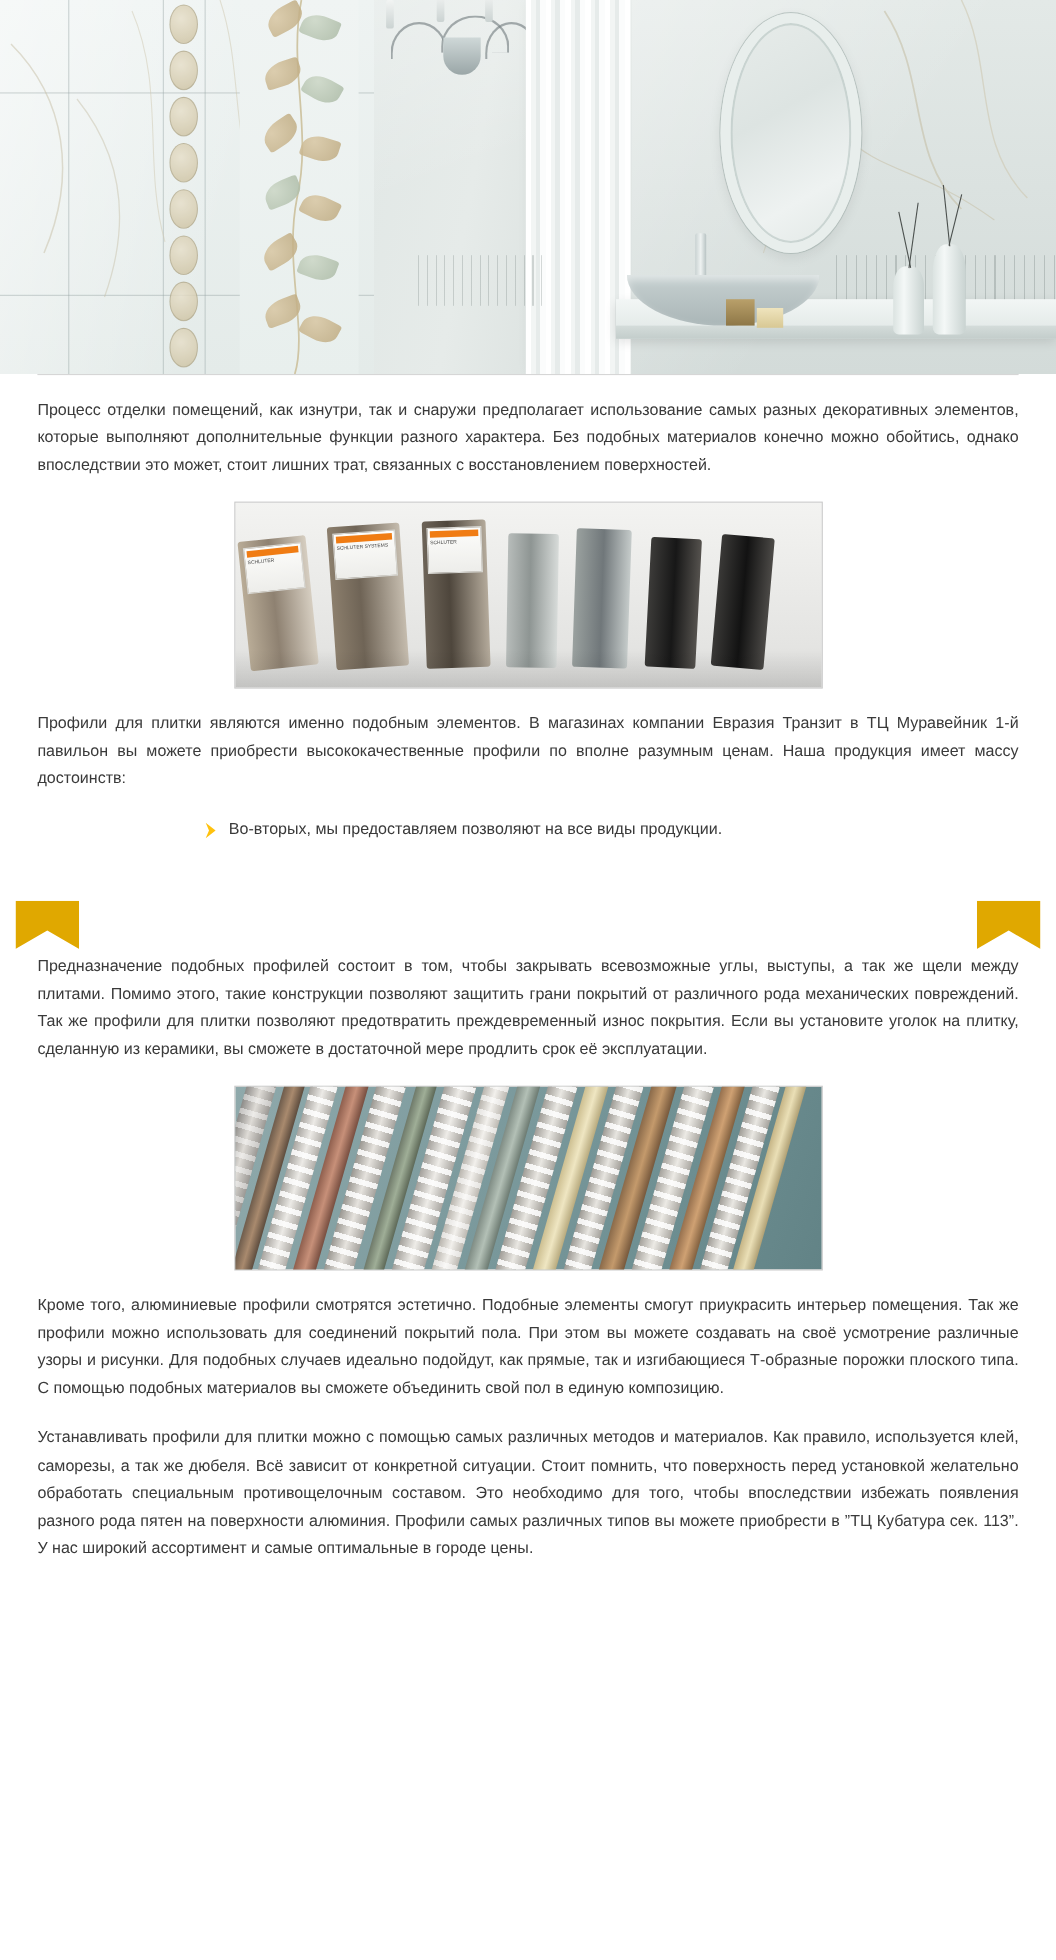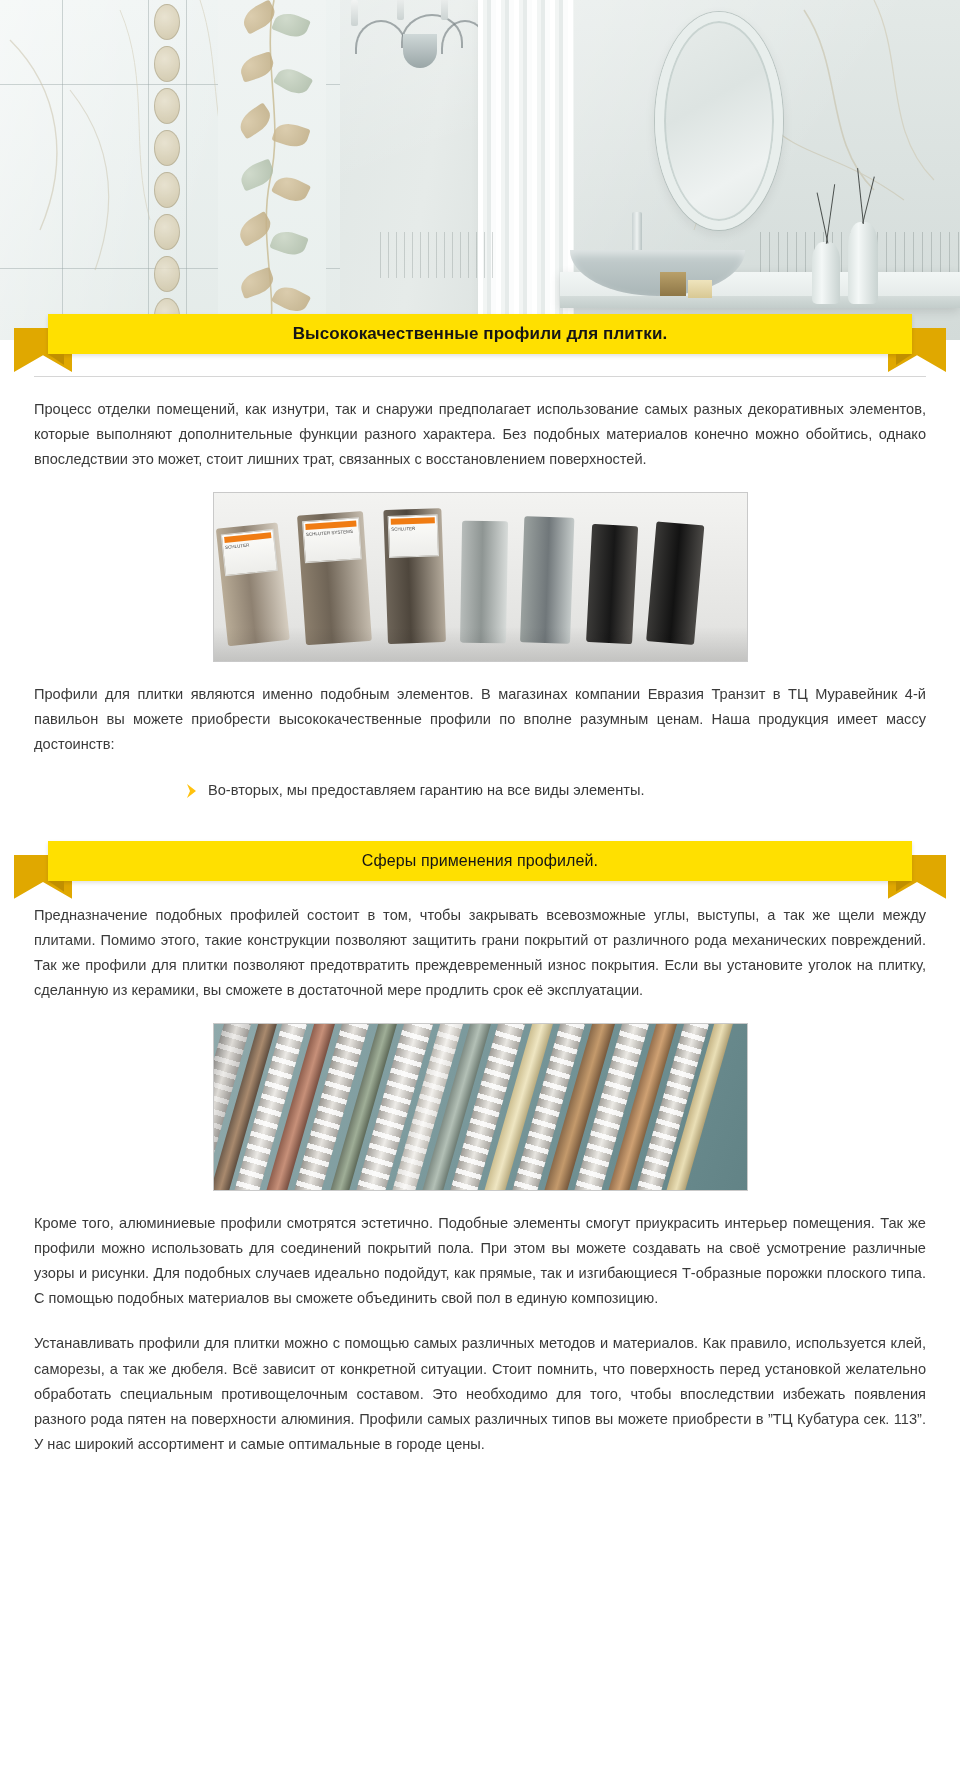--- a/index.html
+++ b/index.html
@@ -358,29 +358,20 @@
     <div class="box-b"></div>
 
     <div class="vase" style="left:812px; width:28px; height:62px;"></div>
     <div class="vase" style="left:848px; width:30px; height:82px;"></div>
     <div class="twig" style="left:822px; bottom:96px; height:52px; transform:rotate(-12deg)"></div>
     <div class="twig" style="left:830px; bottom:96px; height:60px; transform:rotate(8deg)"></div>
     <div class="twig" style="left:860px; bottom:116px; height:56px; transform:rotate(-6deg)"></div>
     <div class="twig" style="left:868px; bottom:116px; height:48px; transform:rotate(14deg)"></div>
   </div>
 
-  <div class="ribbon-wrap top">
-    <div class="ribbon-tail left"></div>
-    <div class="ribbon-tail right"></div>
-    <div class="ribbon-band">
-      <div class="fold-l"></div>
-      <div class="fold-r"></div>
-      <div class="ribbon-title">Высококачественные профили для плитки.</div>
-    </div>
-  </div>
 
   <div class="content">
     <div class="divider"></div>
 
     <p class="body">Процесс отделки помещений, как изнутри, так и снаружи предполагает использование самых разных декоративных элементов, которые выполняют дополнительные функции разного характера. Без подобных материалов конечно можно обойтись, однако впоследствии это может, стоит лишних трат, связанных с восстановлением поверхностей.</p>
 
     <div class="figure">
       <div class="photo photo-profiles">
         <div class="prof" style="left:14px; width:62px; height:118px; transform:rotate(-6deg)">
           <div class="shaft" style="background:linear-gradient(90deg,#b9ac97,#8e8171 45%,#d6cec1)"></div>
@@ -403,42 +394,37 @@
         <div class="prof" style="left:372px; width:46px; height:118px; transform:rotate(3deg)">
           <div class="shaft" style="background:linear-gradient(90deg,#3c3b39,#171717 50%,#55524e)"></div>
         </div>
         <div class="prof" style="left:432px; width:48px; height:120px; transform:rotate(5deg)">
           <div class="shaft" style="background:linear-gradient(90deg,#3a3937,#121212 50%,#4c4a47)"></div>
         </div>
         <div class="shadow"></div>
       </div>
     </div>
 
-    <p class="body">Профили для плитки являются именно подобным элементов. В магазинах компании Евразия Транзит в ТЦ Муравейник 4-й павильон вы можете приобрести высококачественные профили по вполне разумным ценам. Наша продукция имеет массу достоинств:</p>
+    <p class="body">Профили для плитки являются именно подобным элементов. В магазинах компании Евразия Транзит в ТЦ Муравейник 1-й павильон вы можете приобрести высококачественные профили по вполне разумным ценам. Наша продукция имеет массу достоинств:</p>
 
     <ul class="bullets">
       <li>
         <span class="bullet-icon">
           <svg width="11" height="14" viewBox="0 0 11 14">
               <path d="M1 0 L10 7 L1 14 L4 7 Z" fill="#FFC20E"></path>
             </svg>
         </span>
-        <span>Во-вторых, мы предоставляем гарантию на все виды элементы.</span>
+        <span>Во-вторых, мы предоставляем позволяют на все виды продукции.</span>
       </li>
     </ul>
   </div>
 
   <div class="ribbon-wrap">
     <div class="ribbon-tail left"></div>
     <div class="ribbon-tail right"></div>
-    <div class="ribbon-band">
-      <div class="fold-l"></div>
-      <div class="fold-r"></div>
-      <div class="ribbon-title sub">Сферы применения профилей.</div>
-    </div>
   </div>
 
   <div class="content">
     <p class="body">Предназначение подобных профилей состоит в том, чтобы закрывать всевозможные углы, выступы, а так же щели между плитами. Помимо этого, такие конструкции позволяют защитить грани покрытий от различного рода механических повреждений. Так же профили для плитки позволяют предотвратить преждевременный износ покрытия. Если вы установите уголок на плитку, сделанную из керамики, вы сможете в достаточной мере продлить срок её эксплуатации.</p>
 
     <div class="figure">
       <div class="photo photo-rack">
         <div class="bar" style="left:-6px;  width:16px; background:linear-gradient(90deg,#c9a743,#f3dd8f,#b89530)"></div>
         <div class="bar" style="left:22px;  width:26px; background:linear-gradient(90deg,#8d8b88,#dedbd6,#9b9894)">
             <span class="teeth" style="opacity:.55"></span>

